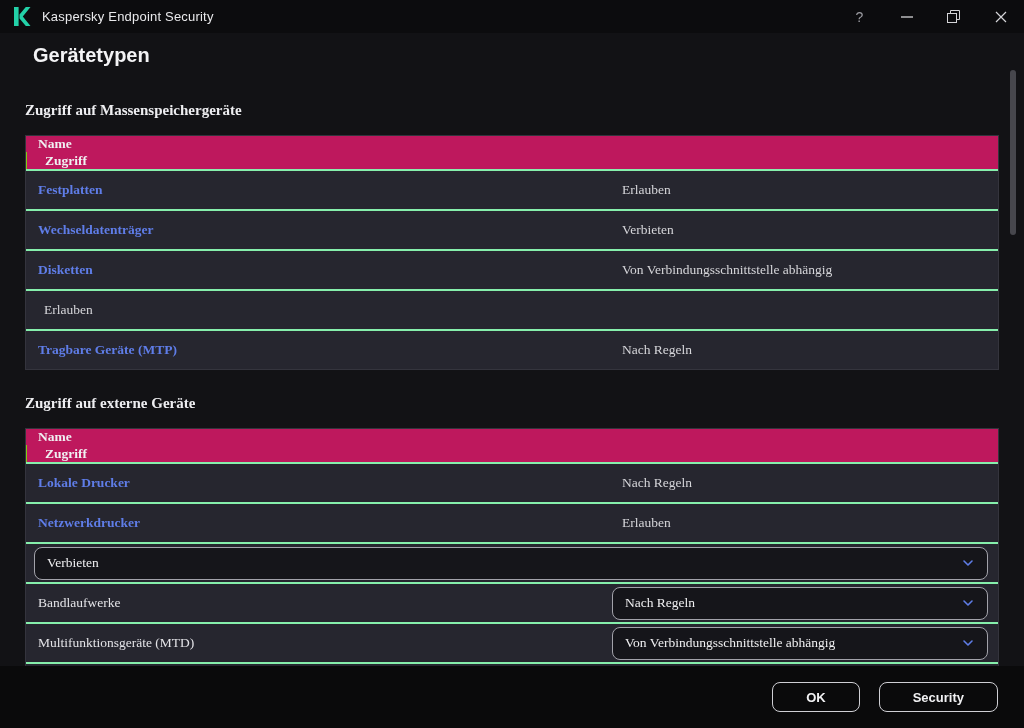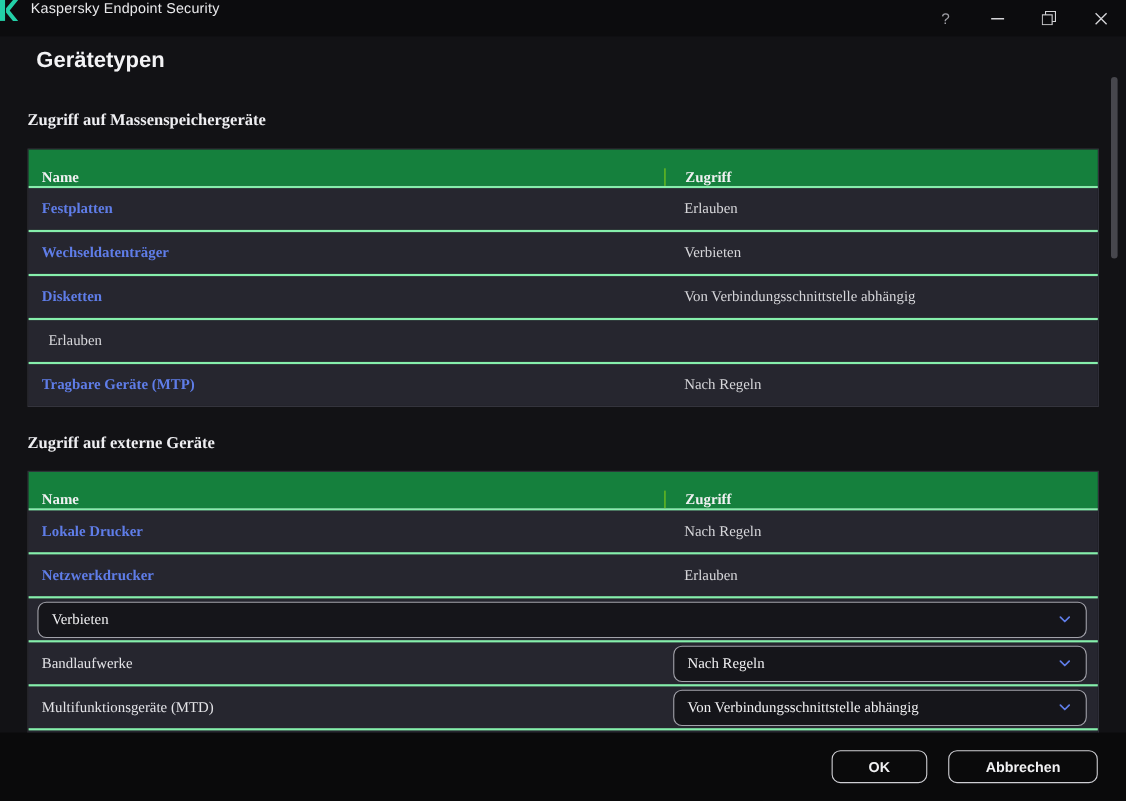--- a/index.html
+++ b/index.html
@@ -9,21 +9,22 @@
     font-family: "Liberation Sans", sans-serif;
     position: relative;
     overflow: hidden;
     color: #e8e8ea;
   }
   
   .titlebar {
     height: 33px;
     background: #0c0c0e;
     display: flex;
-    align-items: flex-start;
+    align-items: center;
+    padding-left: 14px;
   }
   .logo { display: flex; align-items: center; }
   .app-title {
     margin-left: 10px;
     font-size: 13px;
     color: #e9e9eb;
     letter-spacing: .2px;
   }
   .win-controls { margin-left: auto; display: flex; align-items: center; height: 100%; }
   .win-btn {
@@ -43,21 +44,21 @@
   .content { padding: 0 25px; font-family: Liberation Serif, serif; }
   .section-heading {
     margin: 35px 0 16px 0;
     font-size: 15px;
     font-weight: bold;
     color: #eeeef1;
   }
   .section:nth-child(2) .section-heading { margin-top: 25px; }
   
   .table { border: 1px solid #34343d; }
-  .thead { display: flex; height: 33px; background: #15803d; align-items: flex-end; }
+  .thead { display: flex; height: 33px; background: #be185d; align-items: flex-start; flex-direction: column; }
   .th {
     font-size: 13.5px; font-weight: bold; color: #f0f0f2;
     display: flex; align-items: center;
   }
   .th-name { width: 578px; padding-left: 12px; }
   .th-access { flex: 1; padding-left: 18px; border-left: 1px solid #84cc16; }
   .th-gutter { width: 9px; border-left: 1px solid #3f3f49; }
   .trow {
     display: flex; height: 40px;
     background: #26262f;
@@ -238,16 +239,16 @@
           <div class="td-access has-select">
             <div class="select"></div>
           </div>
         </div>
       </div>
     </div>
   </div>
 
 <div class="footer">
   <button class="btn">OK</button>
-  <button class="btn">Abbrechen</button>
+  <button class="btn">Security</button>
 </div>
 
 <div class="scroll-thumb"></div>
 
 </body></html>

